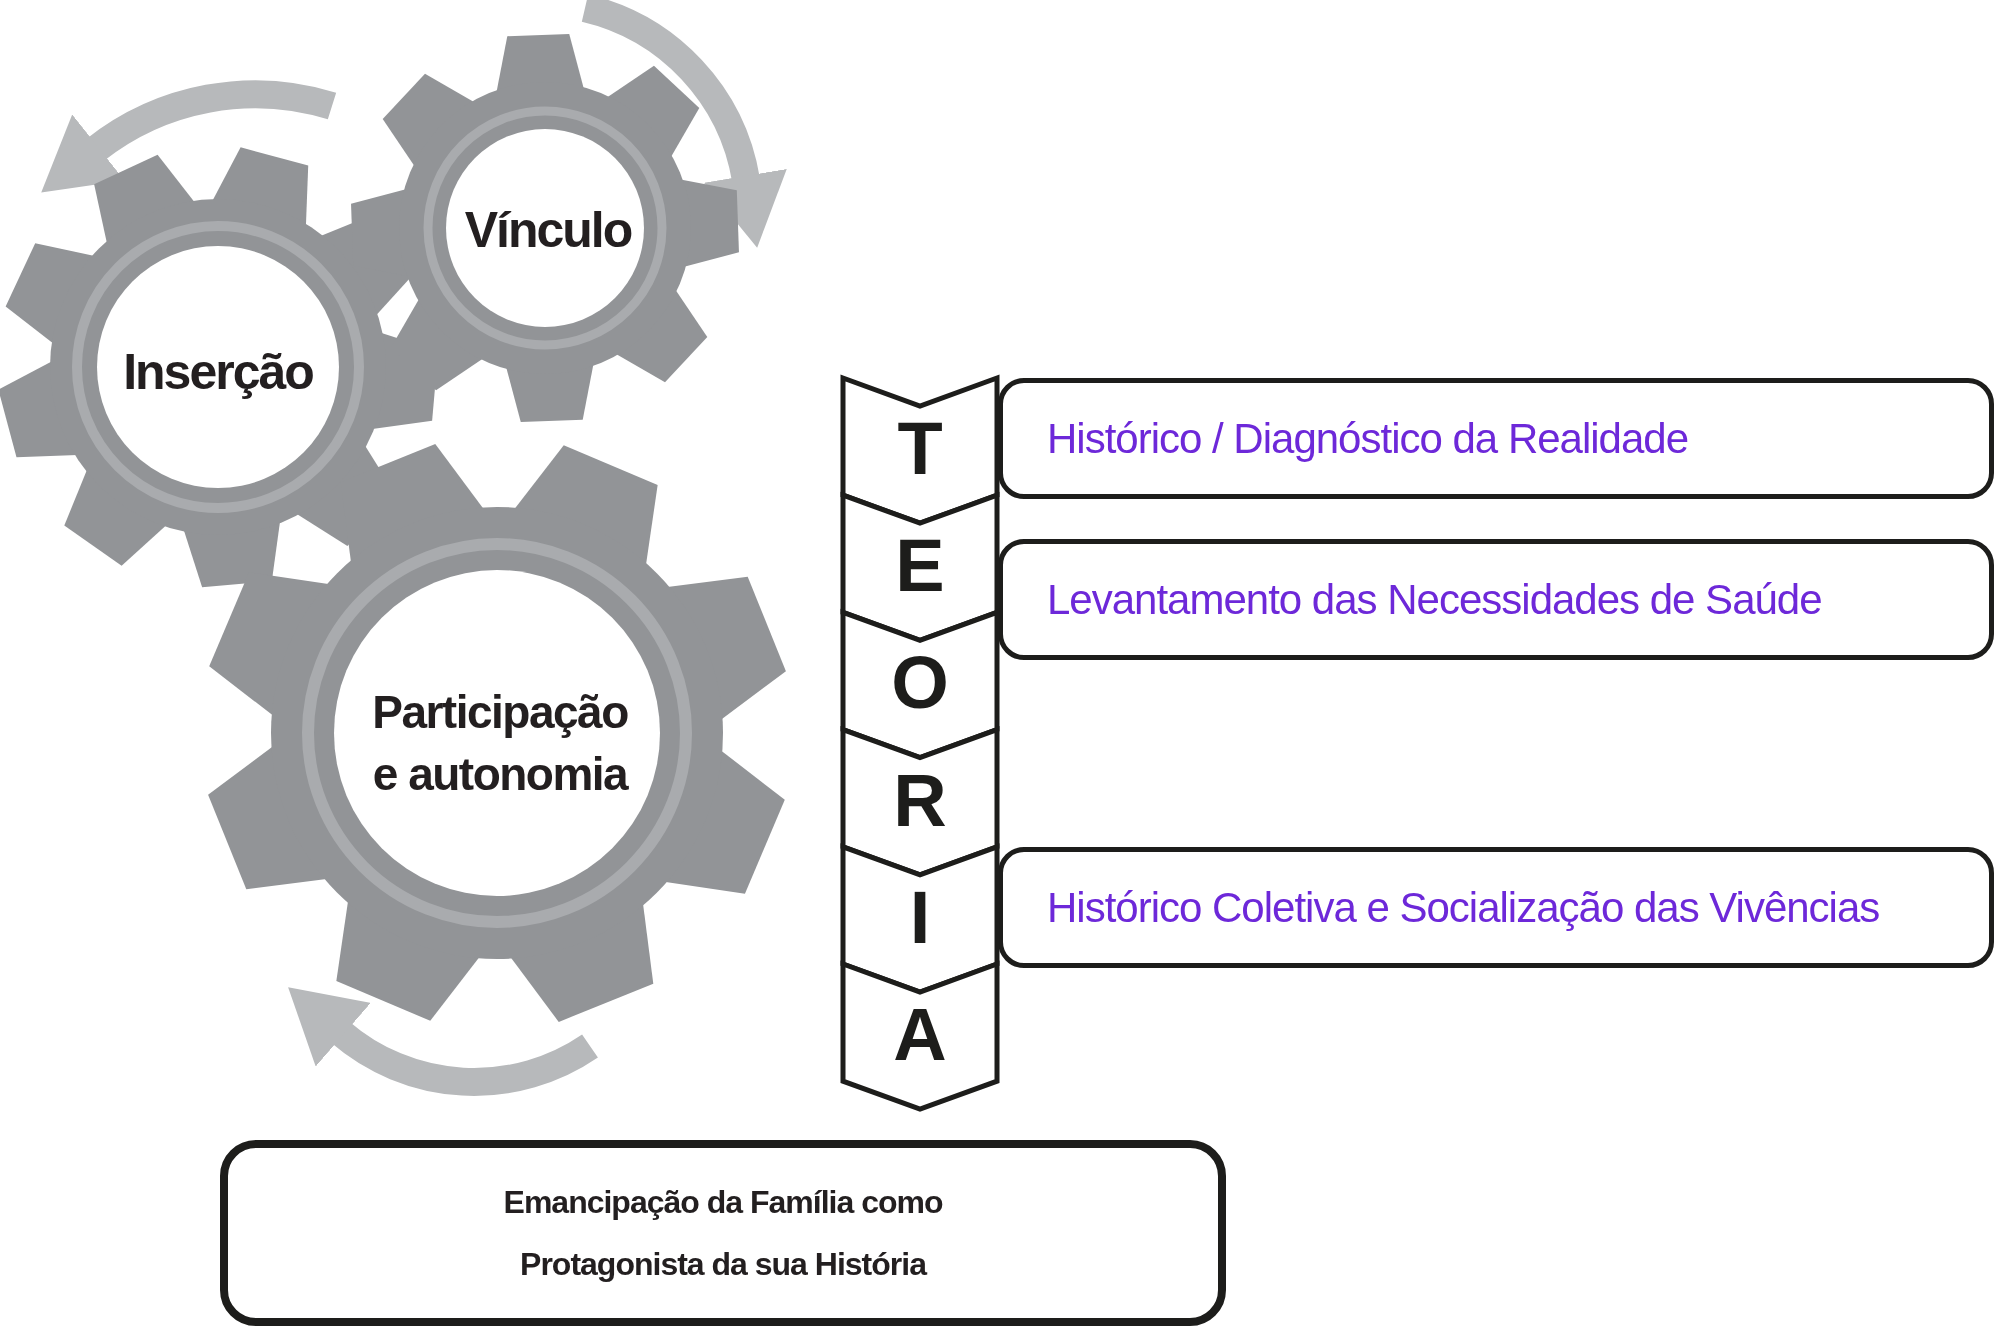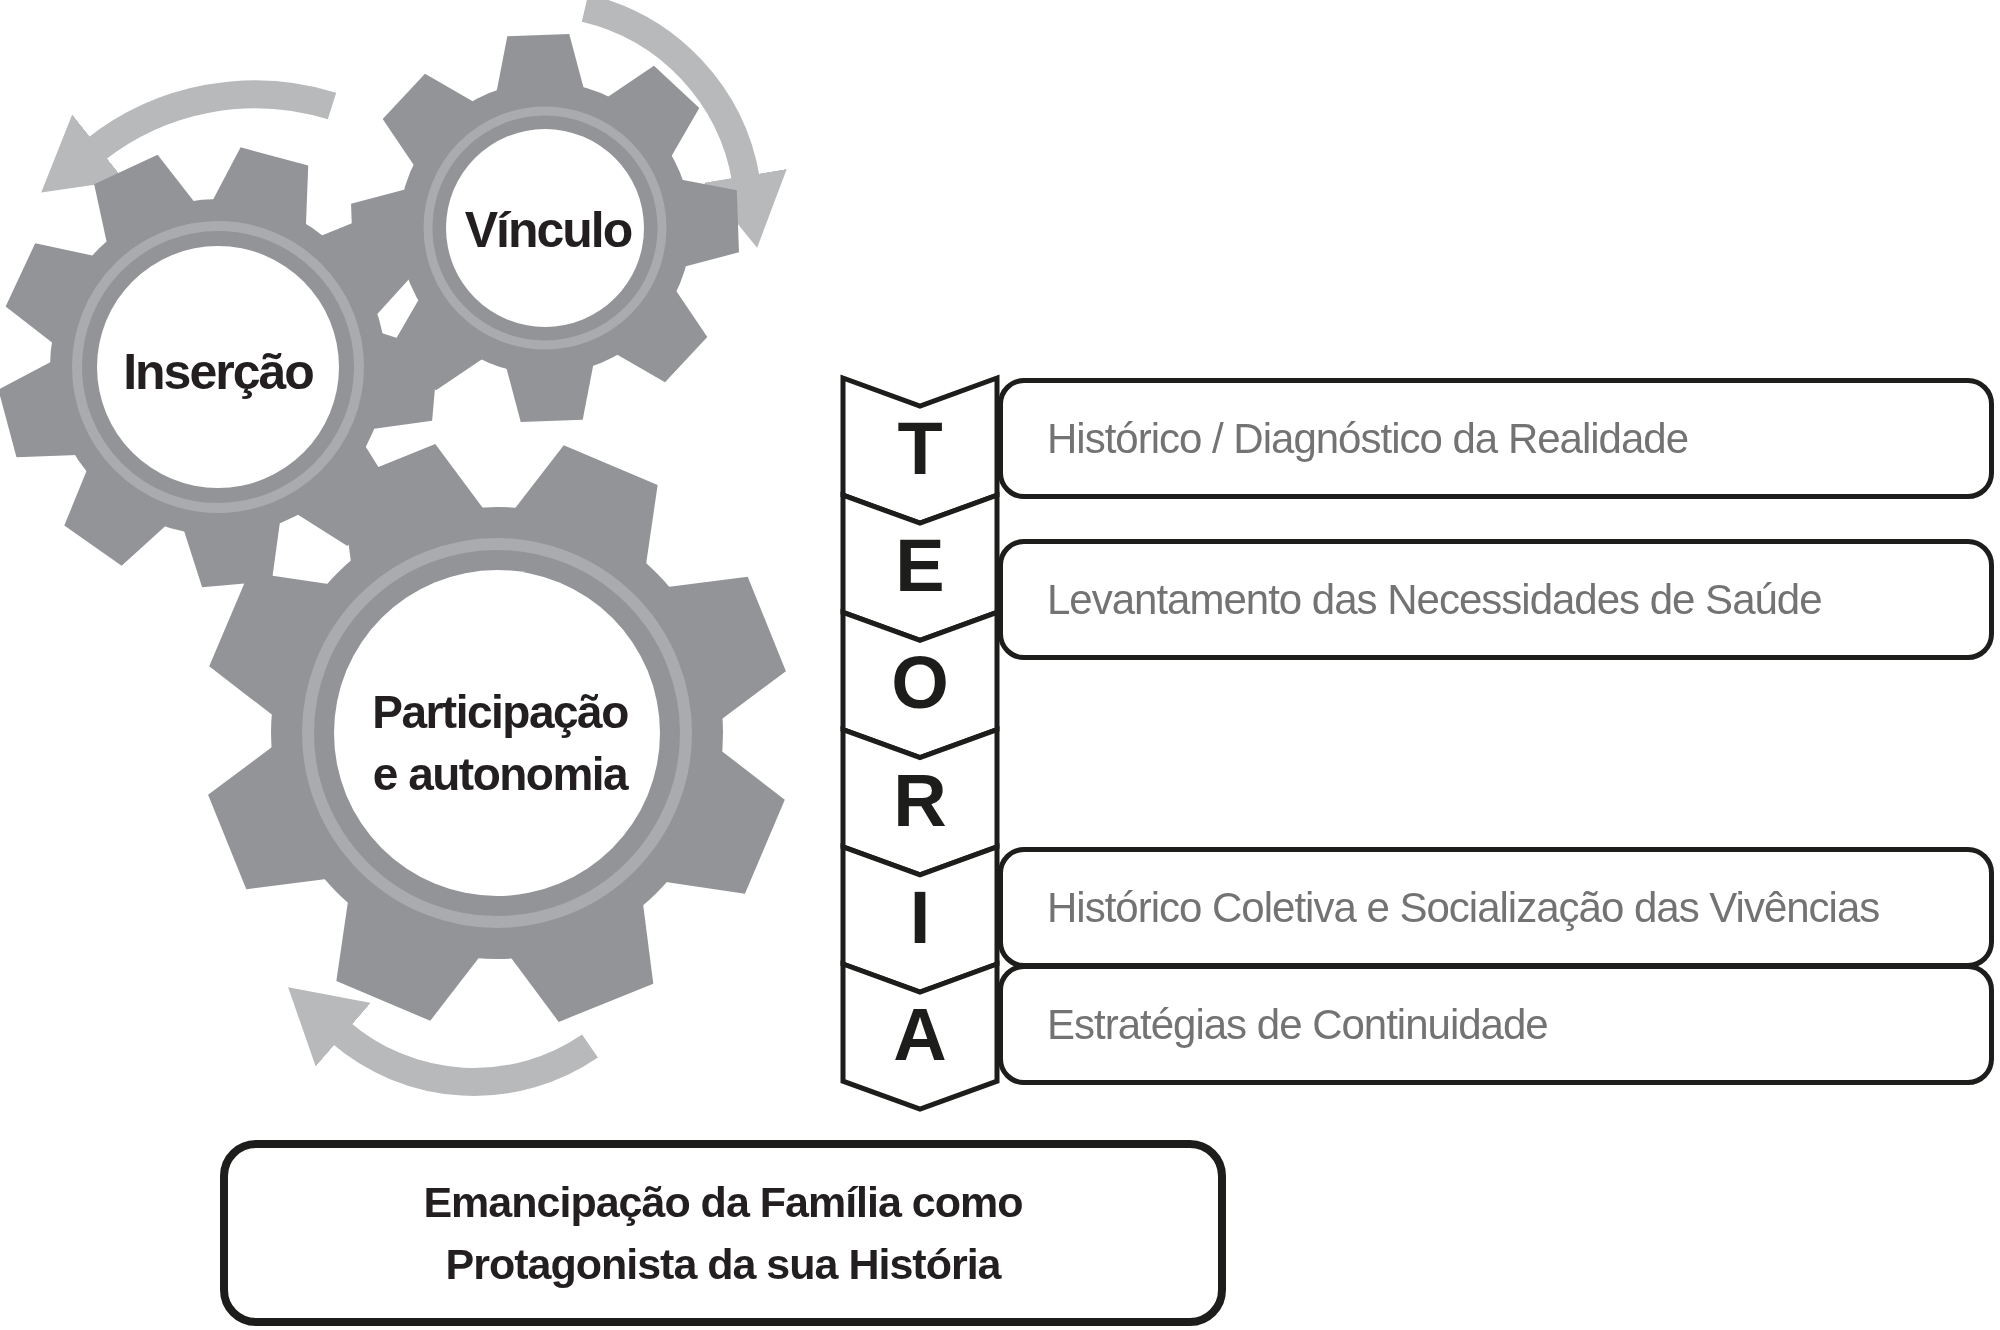--- a/index.html
+++ b/index.html
@@ -11,21 +11,21 @@
   .gear-label{font-weight:bold;fill:#231f20;text-anchor:middle;}
 
   
   .step-row{
     position:absolute;left:998px;width:996px;height:121px;
     background:#ffffff;border:5px solid #1d1d1b;border-radius:26px;
     box-sizing:border-box;display:flex;align-items:center;
     padding-left:44px;z-index:2;
   }
   .step-row .step-text{
-    font-size:42px;letter-spacing:-1px;color:#737373;white-space:nowrap;
+    font-size:42px;letter-spacing:-1px;color:#6d28d9;white-space:nowrap;
   }
 
   
   .ribbon-svg{position:absolute;left:820px;top:360px;z-index:3;}
   .ribbon-seg{fill:#ffffff;stroke:#1d1d1b;stroke-width:5;stroke-linejoin:miter;}
   .ribbon-letter{font-size:74px;font-weight:bold;fill:#1d1d1b;text-anchor:middle;}
 
   
   .gears-svg{position:absolute;left:0;top:0;z-index:1;}
   .gear-body{fill:#929497;}
@@ -34,21 +34,21 @@
   .rot-arrow{fill:none;stroke:#b7b9bb;stroke-width:28;}
 
   
   .outcome-box{
     position:absolute;left:220px;top:1140px;width:1006px;height:186px;
     background:#ffffff;border:8px solid #1d1d1b;border-radius:36px;
     box-sizing:border-box;display:flex;flex-direction:column;
     justify-content:center;align-items:center;z-index:2;
   }
   .outcome-line{
-    font-size:43px;font-weight:bold;letter-spacing:-1px;
+    font-size:32px;font-weight:bold;letter-spacing:-1px;
     line-height:62px;color:#231f20;text-align:right;white-space:nowrap;
   }
 </style>
 </head>
 <body>
 
 <div class="canvas">
 
   <svg class="gears-svg" width="840" height="1140" viewBox="0 0 840 1140" aria-hidden="true">
     <defs>
@@ -122,23 +122,20 @@
 
   <div class="step-row" style="top:378px;">
     <span class="step-text">Histórico / Diagnóstico da Realidade</span>
   </div>
   <div class="step-row" style="top:495px;margin-top:44px;">
     <span class="step-text">Levantamento das Necessidades de Saúde</span>
   </div>
   <div class="step-row" style="top:847px;">
     <span class="step-text">Histórico Coletiva e Socialização das Vivências</span>
   </div>
-  <div class="step-row" style="top:964px;">
-    <span class="step-text">Estratégias de Continuidade</span>
-  </div>
 
   <svg class="ribbon-svg" width="210" height="760" viewBox="0 0 210 760" aria-hidden="true">
     <polygon class="ribbon-seg" points="23,18 100,46 177,18 177,135.2 100,163.2 23,135.2"></polygon>
     <polygon class="ribbon-seg" points="23,135.2 100,163.2 177,135.2 177,252.4 100,280.4 23,252.4"></polygon>
     <polygon class="ribbon-seg" points="23,252.4 100,280.4 177,252.4 177,369.6 100,397.6 23,369.6"></polygon>
     <polygon class="ribbon-seg" points="23,369.6 100,397.6 177,369.6 177,486.8 100,514.8 23,486.8"></polygon>
     <polygon class="ribbon-seg" points="23,486.8 100,514.8 177,486.8 177,604 100,632 23,604"></polygon>
     <polygon class="ribbon-seg" points="23,604 100,632 177,604 177,721.2 100,749.2 23,721.2"></polygon>
 
     <text class="ribbon-letter" x="100" y="114">T</text>

